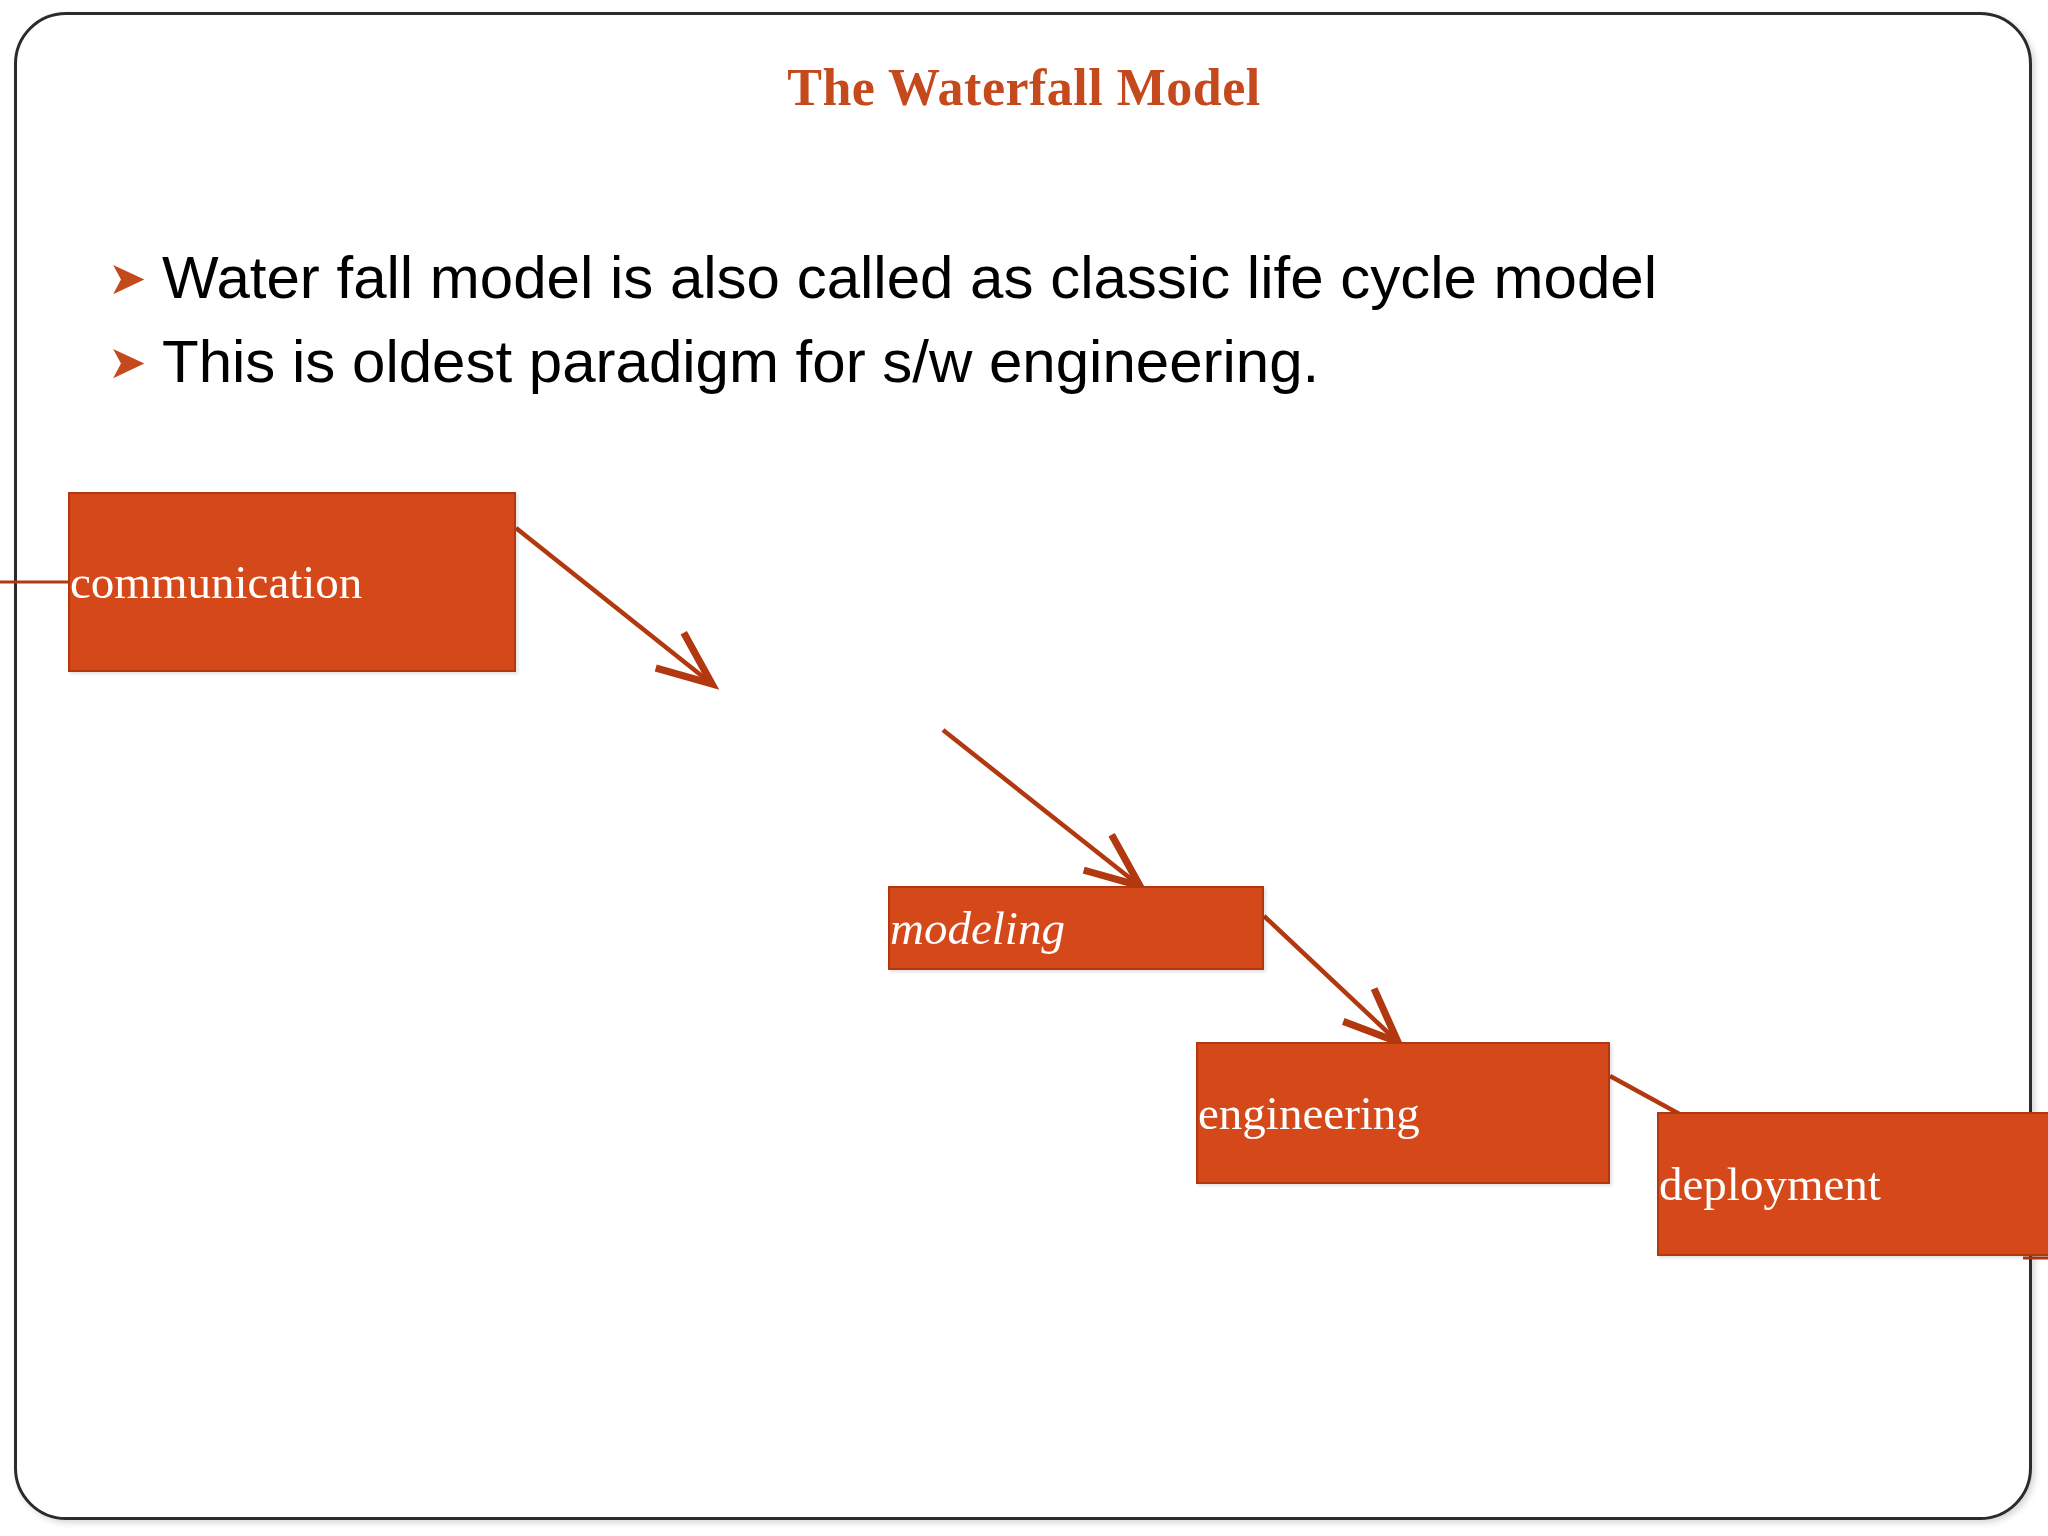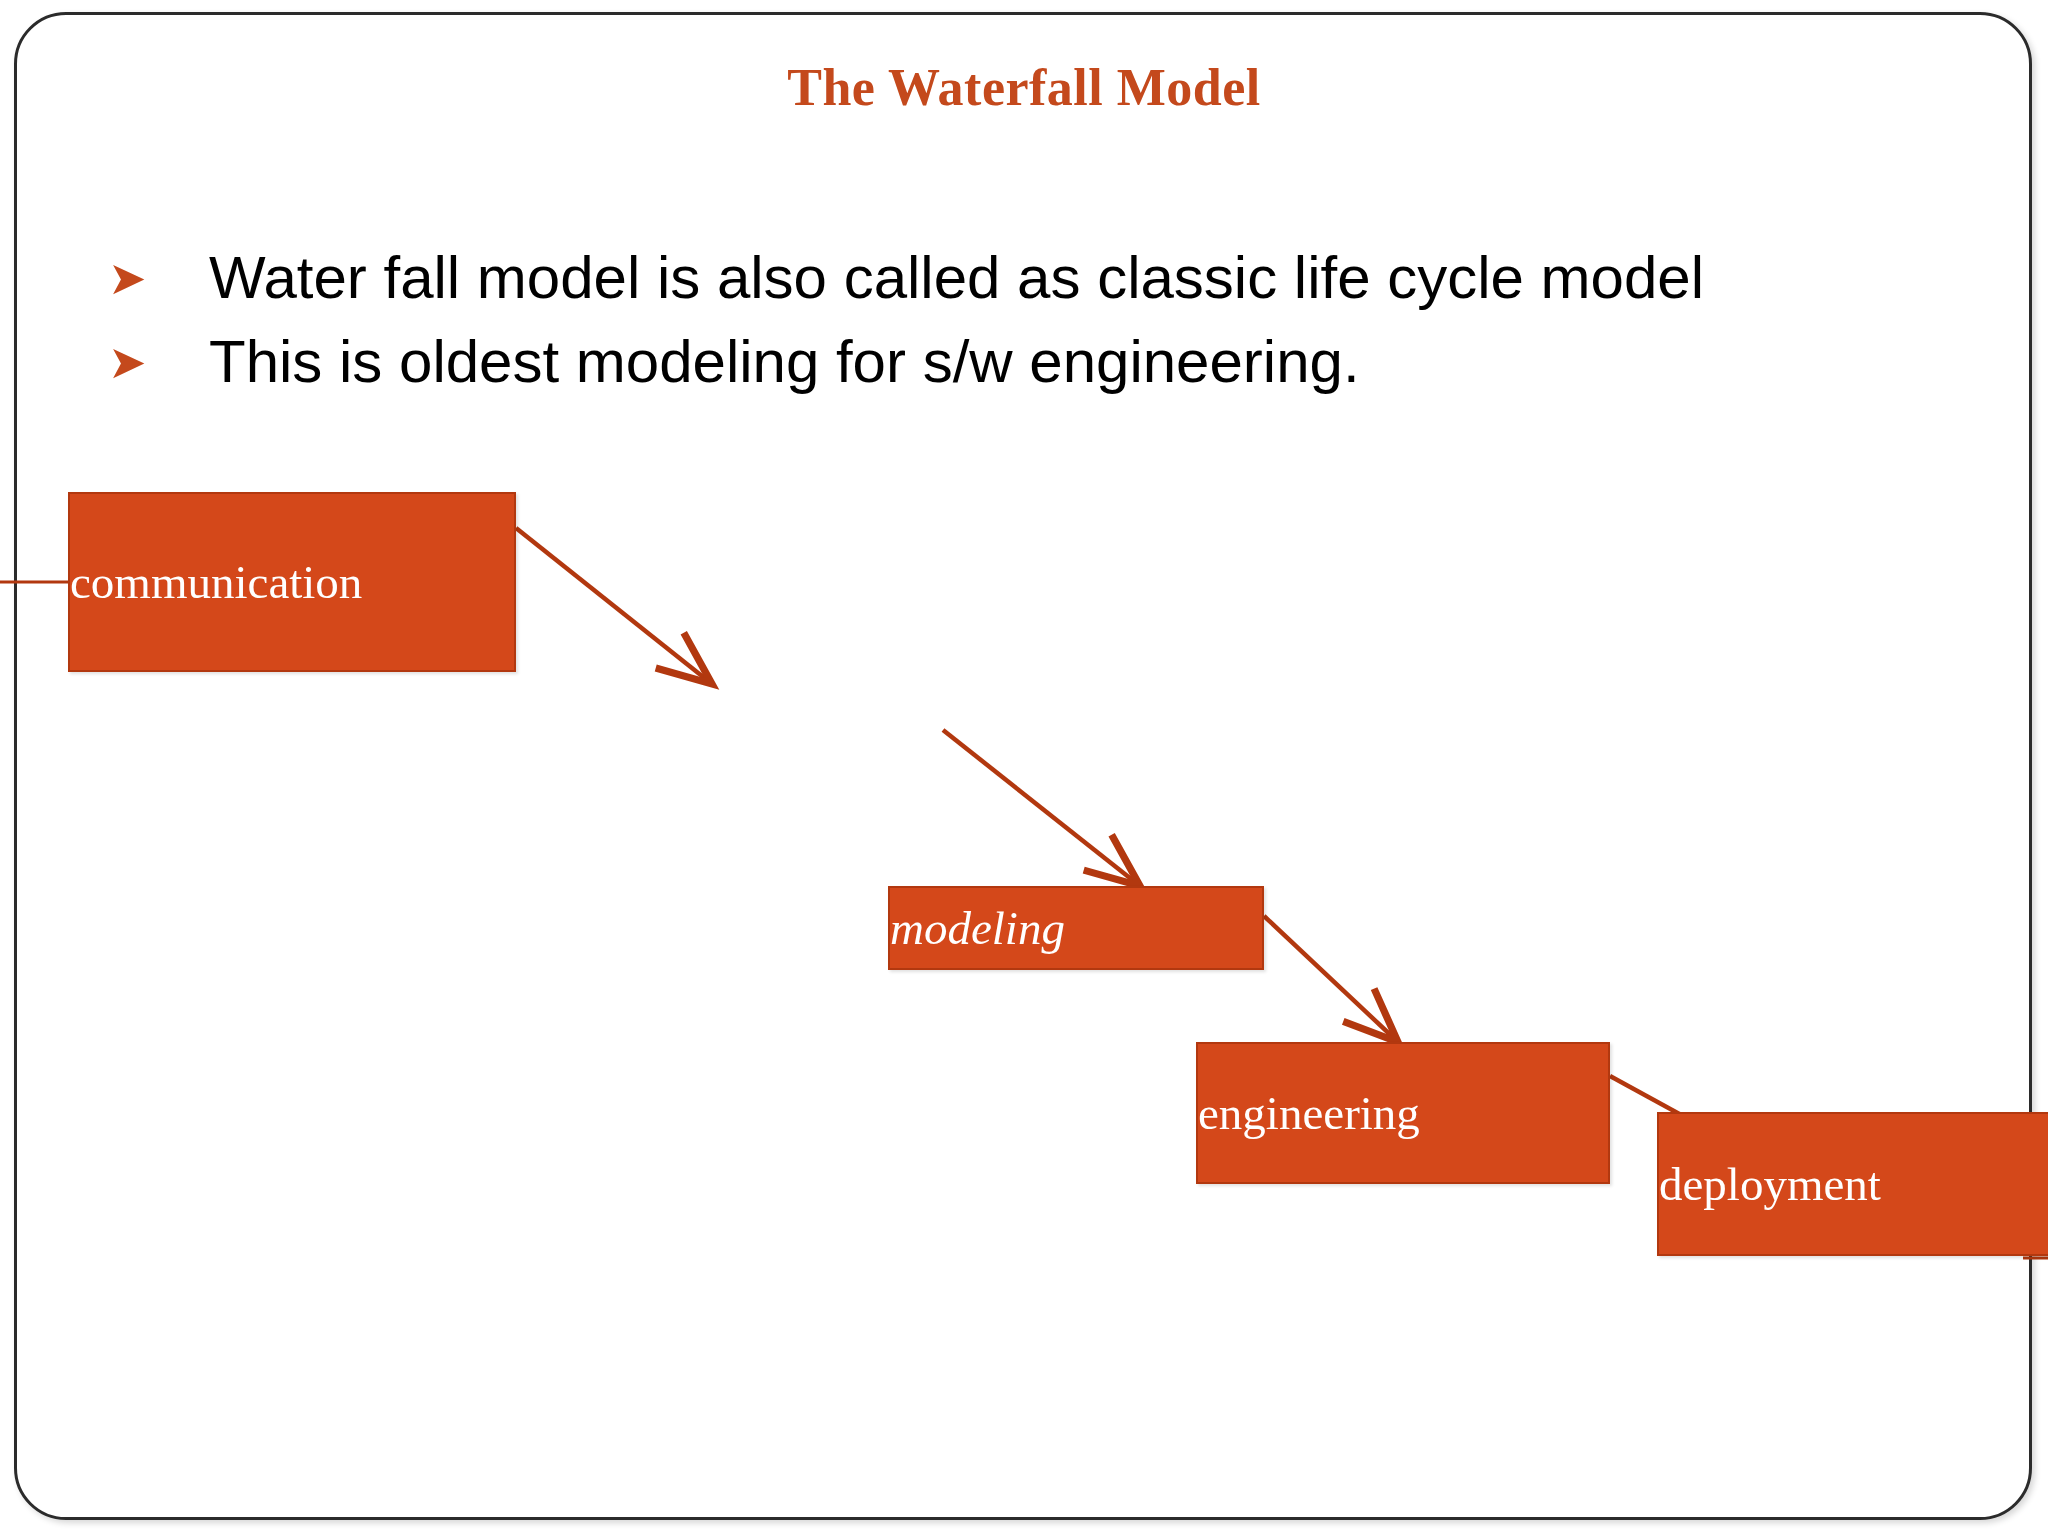--- a/index.html
+++ b/index.html
@@ -61,21 +61,20 @@
     line-height: 64px;
     font-family: "DejaVu Sans", sans-serif;
   }
   .bullet-text {
     flex: 1 1 auto;
     font-family: "Liberation Sans", sans-serif;
     font-size: 60px;
     line-height: 64px;
     color: #000000;
     white-space: nowrap;
-    margin-left: 47px;
   }
   
   .wf-box {
     position: absolute;
     box-sizing: border-box;
     background: #d4481a;
     border: 2px solid #b2380f;
     display: flex;
     align-items: center;
     color: #ffffff;
@@ -104,21 +103,21 @@
 
   <div id="bullets">
 
     <div class="bullet-row">
       <span class="bullet-marker">➤</span>
       <span class="bullet-text">Water fall model is also called as classic life cycle model</span>
     </div>
 
     <div class="bullet-row">
       <span class="bullet-marker">➤</span>
-      <span class="bullet-text">This is oldest modeling for s/w engineering.</span>
+      <span class="bullet-text">This is oldest paradigm for s/w engineering.</span>
     </div>
 
   </div>
 
   <svg id="wf-svg" viewBox="0 0 2048 1536">
     <defs>
       <marker id="ohead" markerWidth="16" markerHeight="16" refX="13" refY="6" orient="auto" markerUnits="strokeWidth">
         <path d="M1,1 L13,6 L1,11" fill="none" stroke="#b2380f" stroke-width="1.6"></path>
       </marker>
     </defs>

